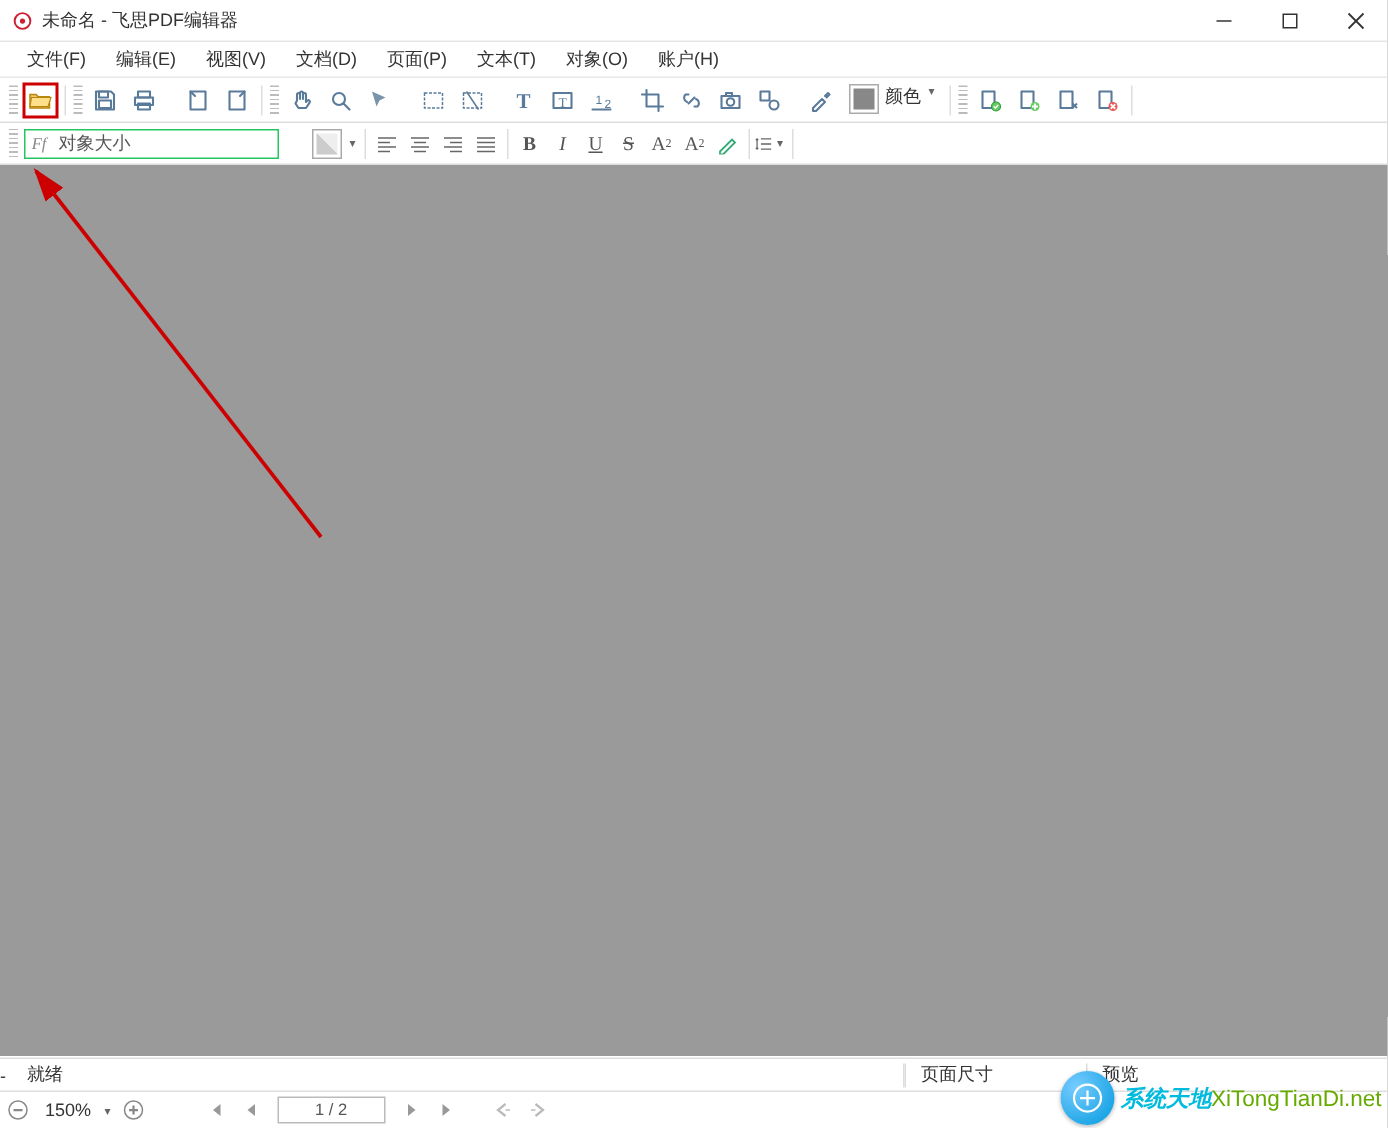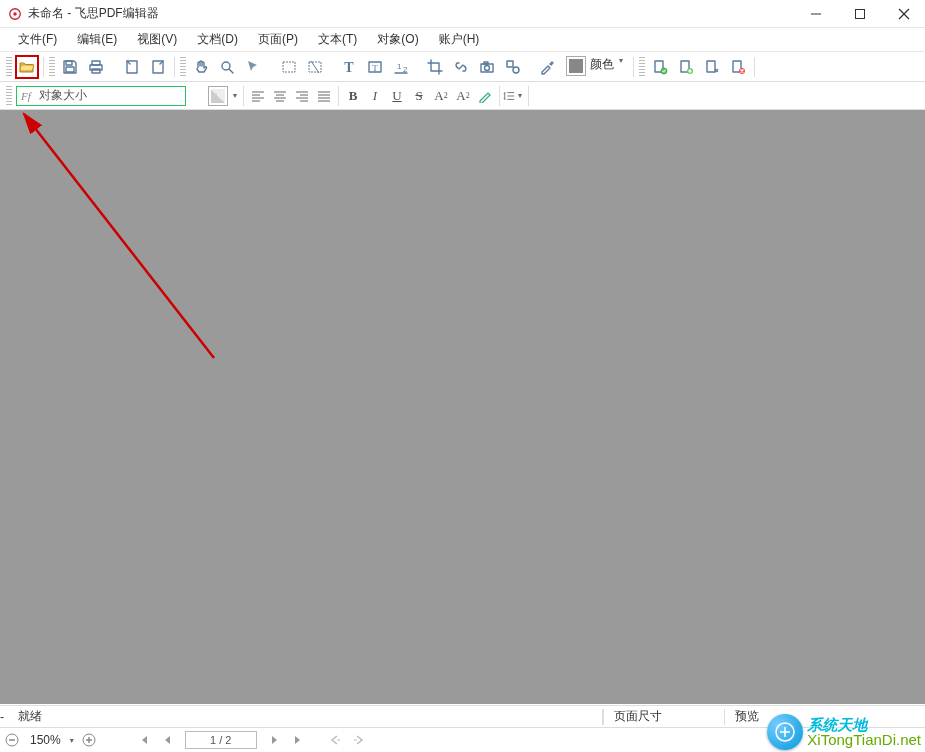--- a/index.html
+++ b/index.html
@@ -31,21 +31,21 @@
 .statusbar { position:absolute; bottom:25px; left:0; right:0; height:22px; display:flex; align-items:center; background:#fff; border-top:1px solid #ddd; font-size:12px; color:#333; }
 .statusbar > div { padding:0 10px; }
 .status-sep { width:1px; height:16px; background:#ddd; padding:0!important; }
 .pgroup { display:flex; align-items:center; }
 .navbar { position:absolute; bottom:0; left:0; right:0; height:25px; display:flex; align-items:center; background:#fff; border-top:1px solid #ddd; }
 .nav-btn { width:24px; height:22px; display:flex; align-items:center; justify-content:center; color:#888; }
 .zoom-lbl { padding:0 6px; font-size:12px; }
 .page-input { border:1px solid #bbb; width:72px; height:18px; text-align:center; font-size:11px; color:#555; margin:0 6px; }
 .watermark { position:absolute; right:4px; bottom:2px; z-index:20; display:flex; align-items:center; gap:4px; }
 .wm-badge { width:36px; height:36px; border-radius:50%; background:radial-gradient(circle at 30% 30%,#7cf,#09d); display:flex; align-items:center; justify-content:center; box-shadow:0 1px 3px rgba(0,0,0,.3); }
-.wm-text { display:flex; flex-direction:column; line-height:1; }
+.wm-text { display:flex; line-height:1; }
 .wm-cn { font-size:15px; font-weight:bold; color:#0bd; font-style:italic; }
 .wm-en { font-size:15px; color:#6a0; }
 .icon-stroke { stroke:#5a7a9a; stroke-width:1.4; fill:none; stroke-linecap:round; stroke-linejoin:round; }
 .icon-fill { fill:#7a94ab; }
 </style>
 </head>
 <body>
 
 <div class="titlebar">
   <span class="app-icon">

